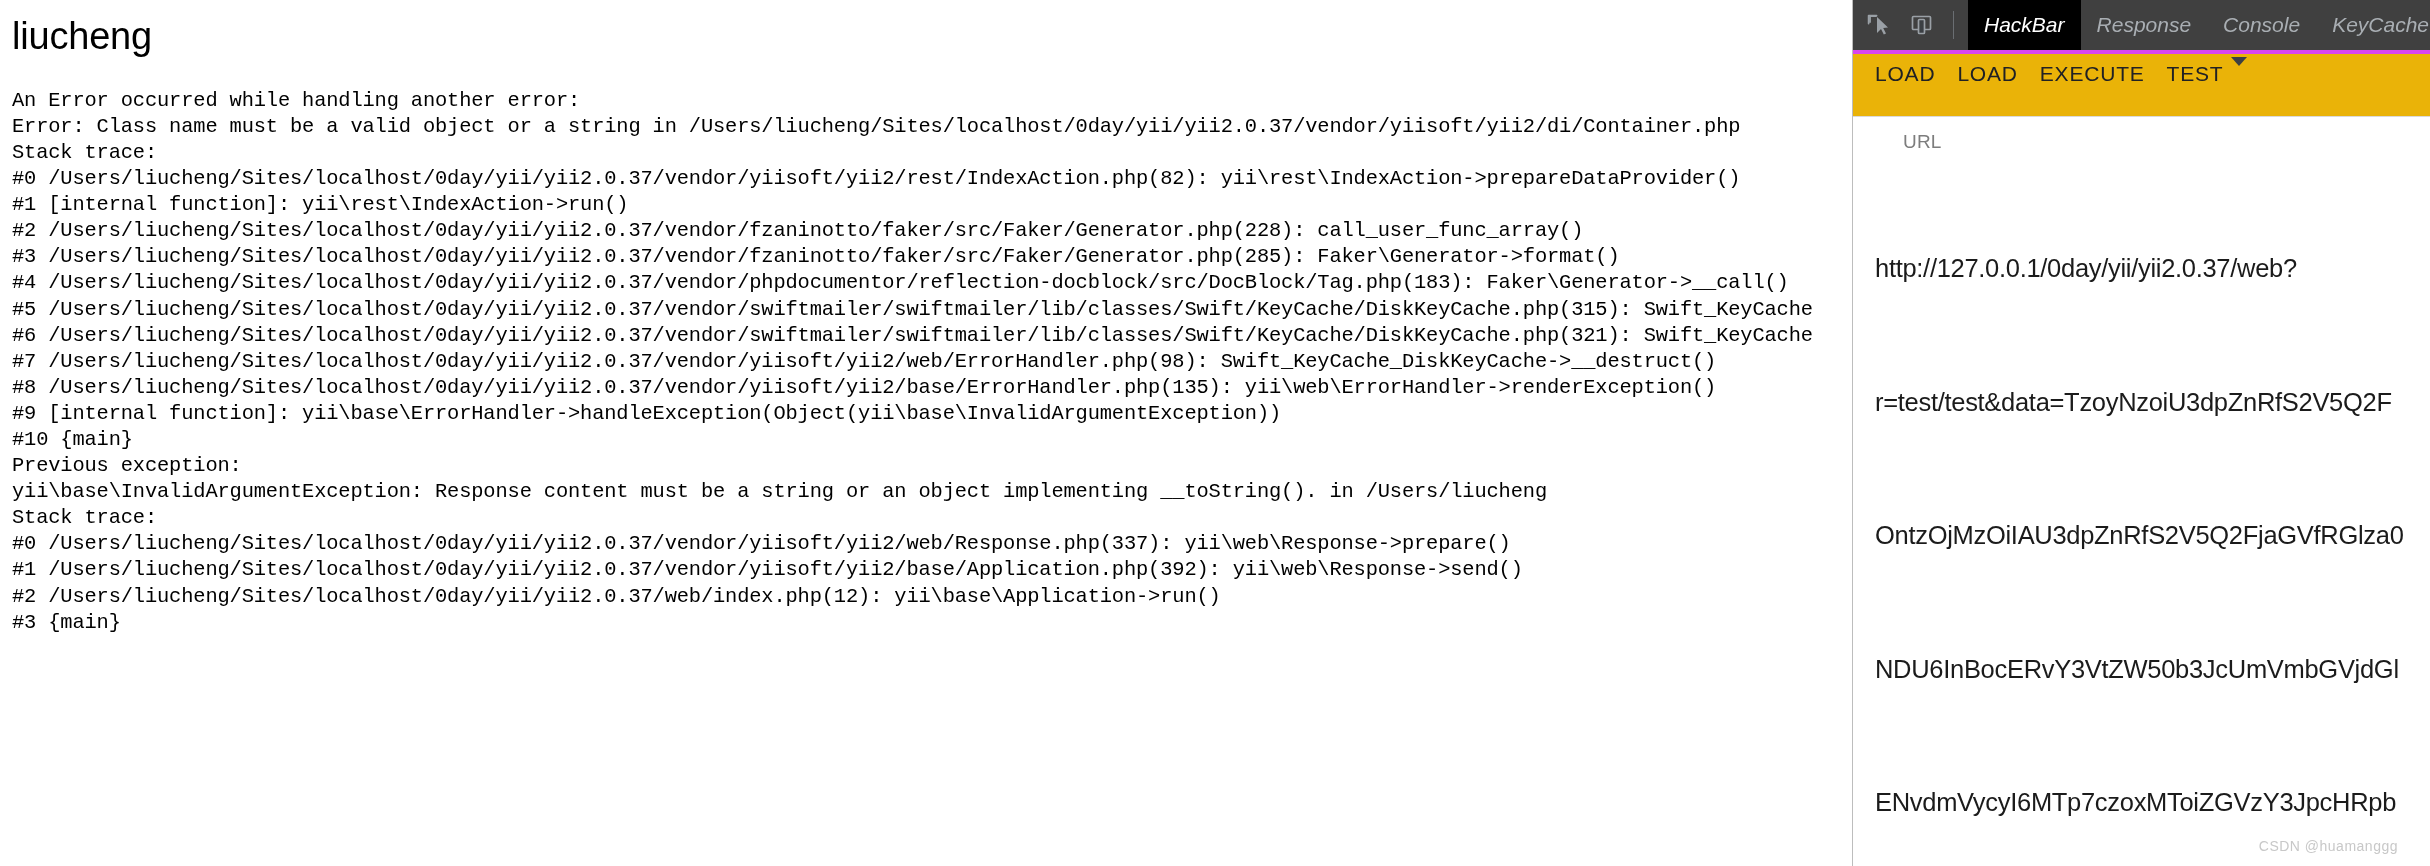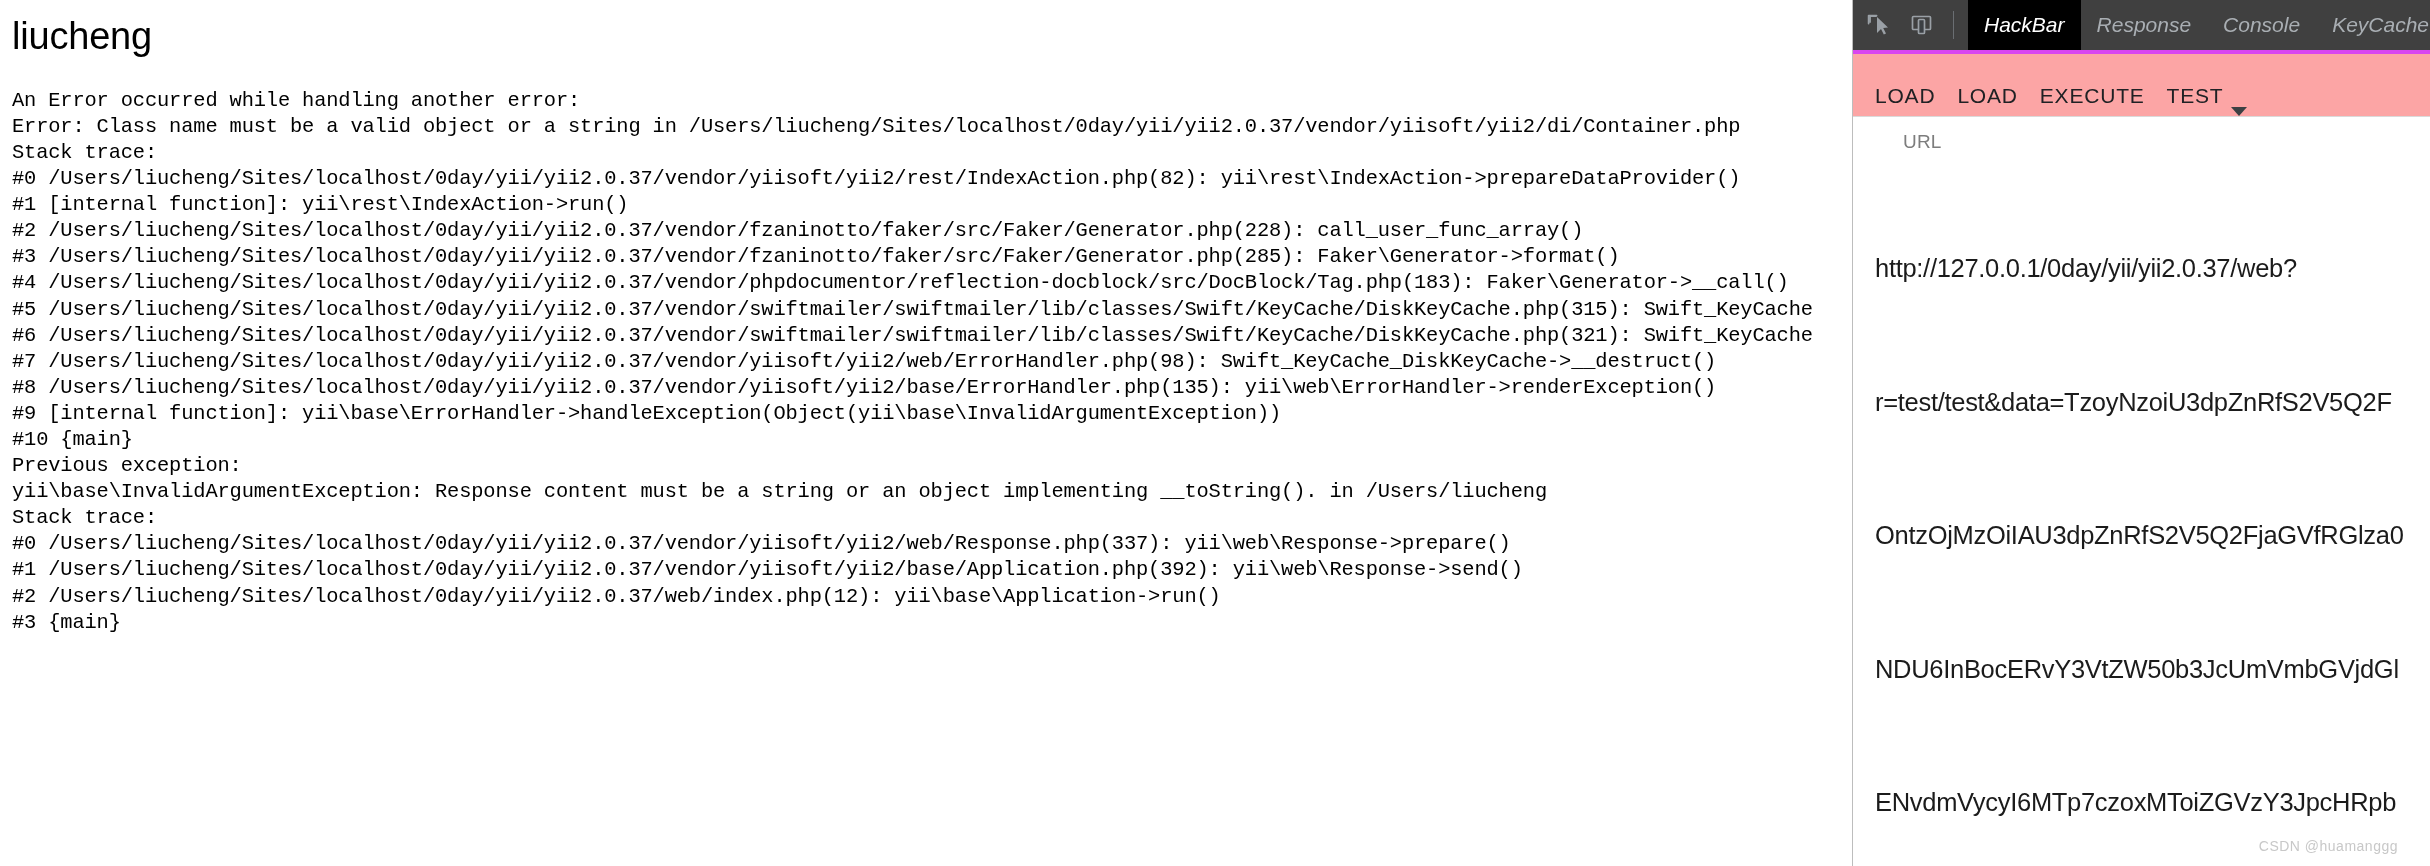--- a/index.html
+++ b/index.html
@@ -108,23 +108,23 @@
     white-space: nowrap;
   }
   .dt-tab.active {
     background: #000000;
     color: #ffffff;
   }
 
   .hb-toolbar {
     height: 62px;
     flex: 0 0 62px;
-    background: #fca5a5;
-    display: flex;
-    align-items: flex-end;
+    background: #eab308;
+    display: flex;
+    align-items: flex-start;
     padding-left: 22px;
     gap: 0px;
     border-bottom: 1px solid #dadada;
   }
   .hb-btn {
     font-size: 21px;
     letter-spacing: 0.8px;
     color: #202124;
     font-family: "Liberation Sans", sans-serif;
     padding: 8px 22px 8px 0;

